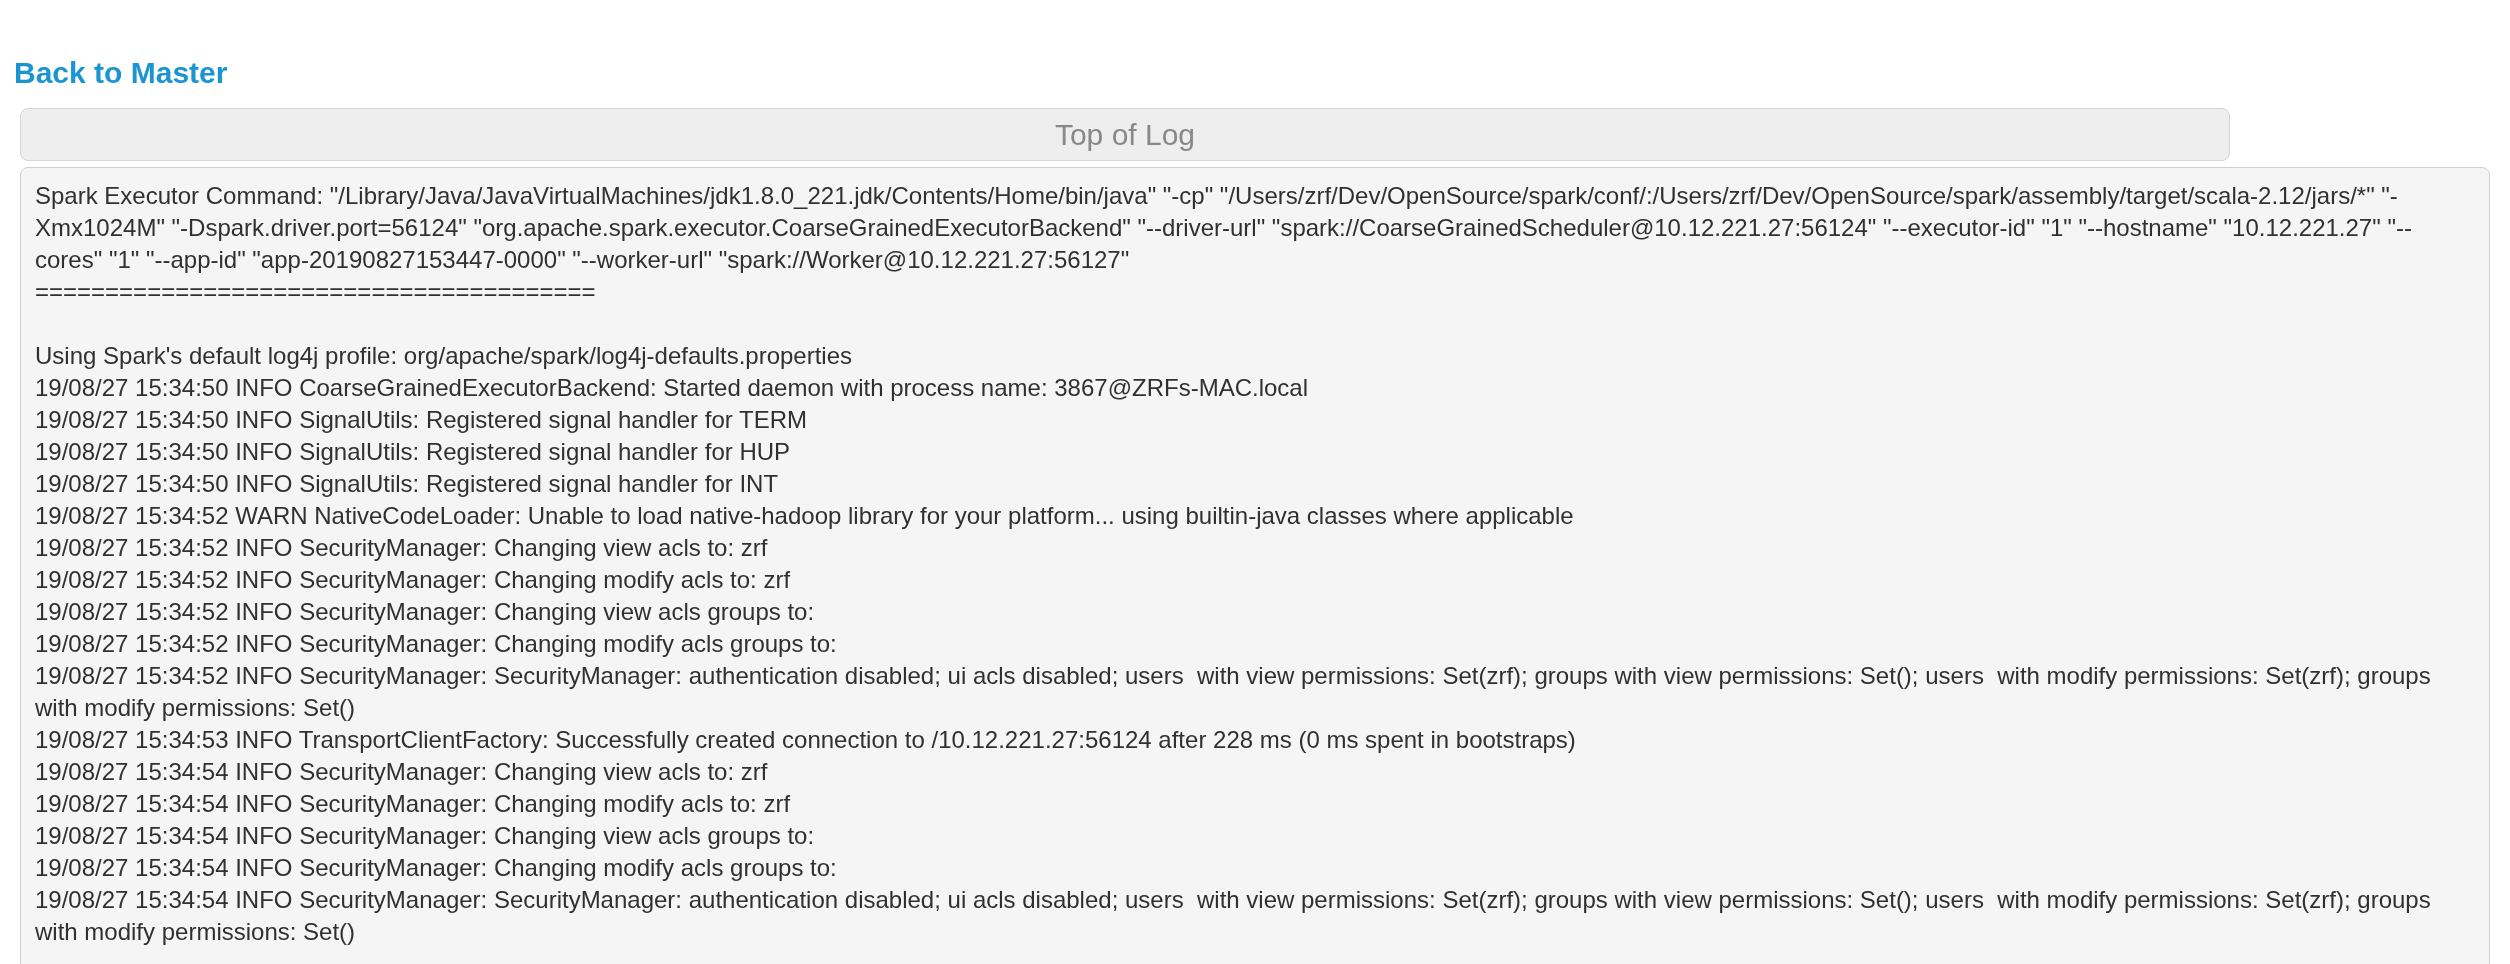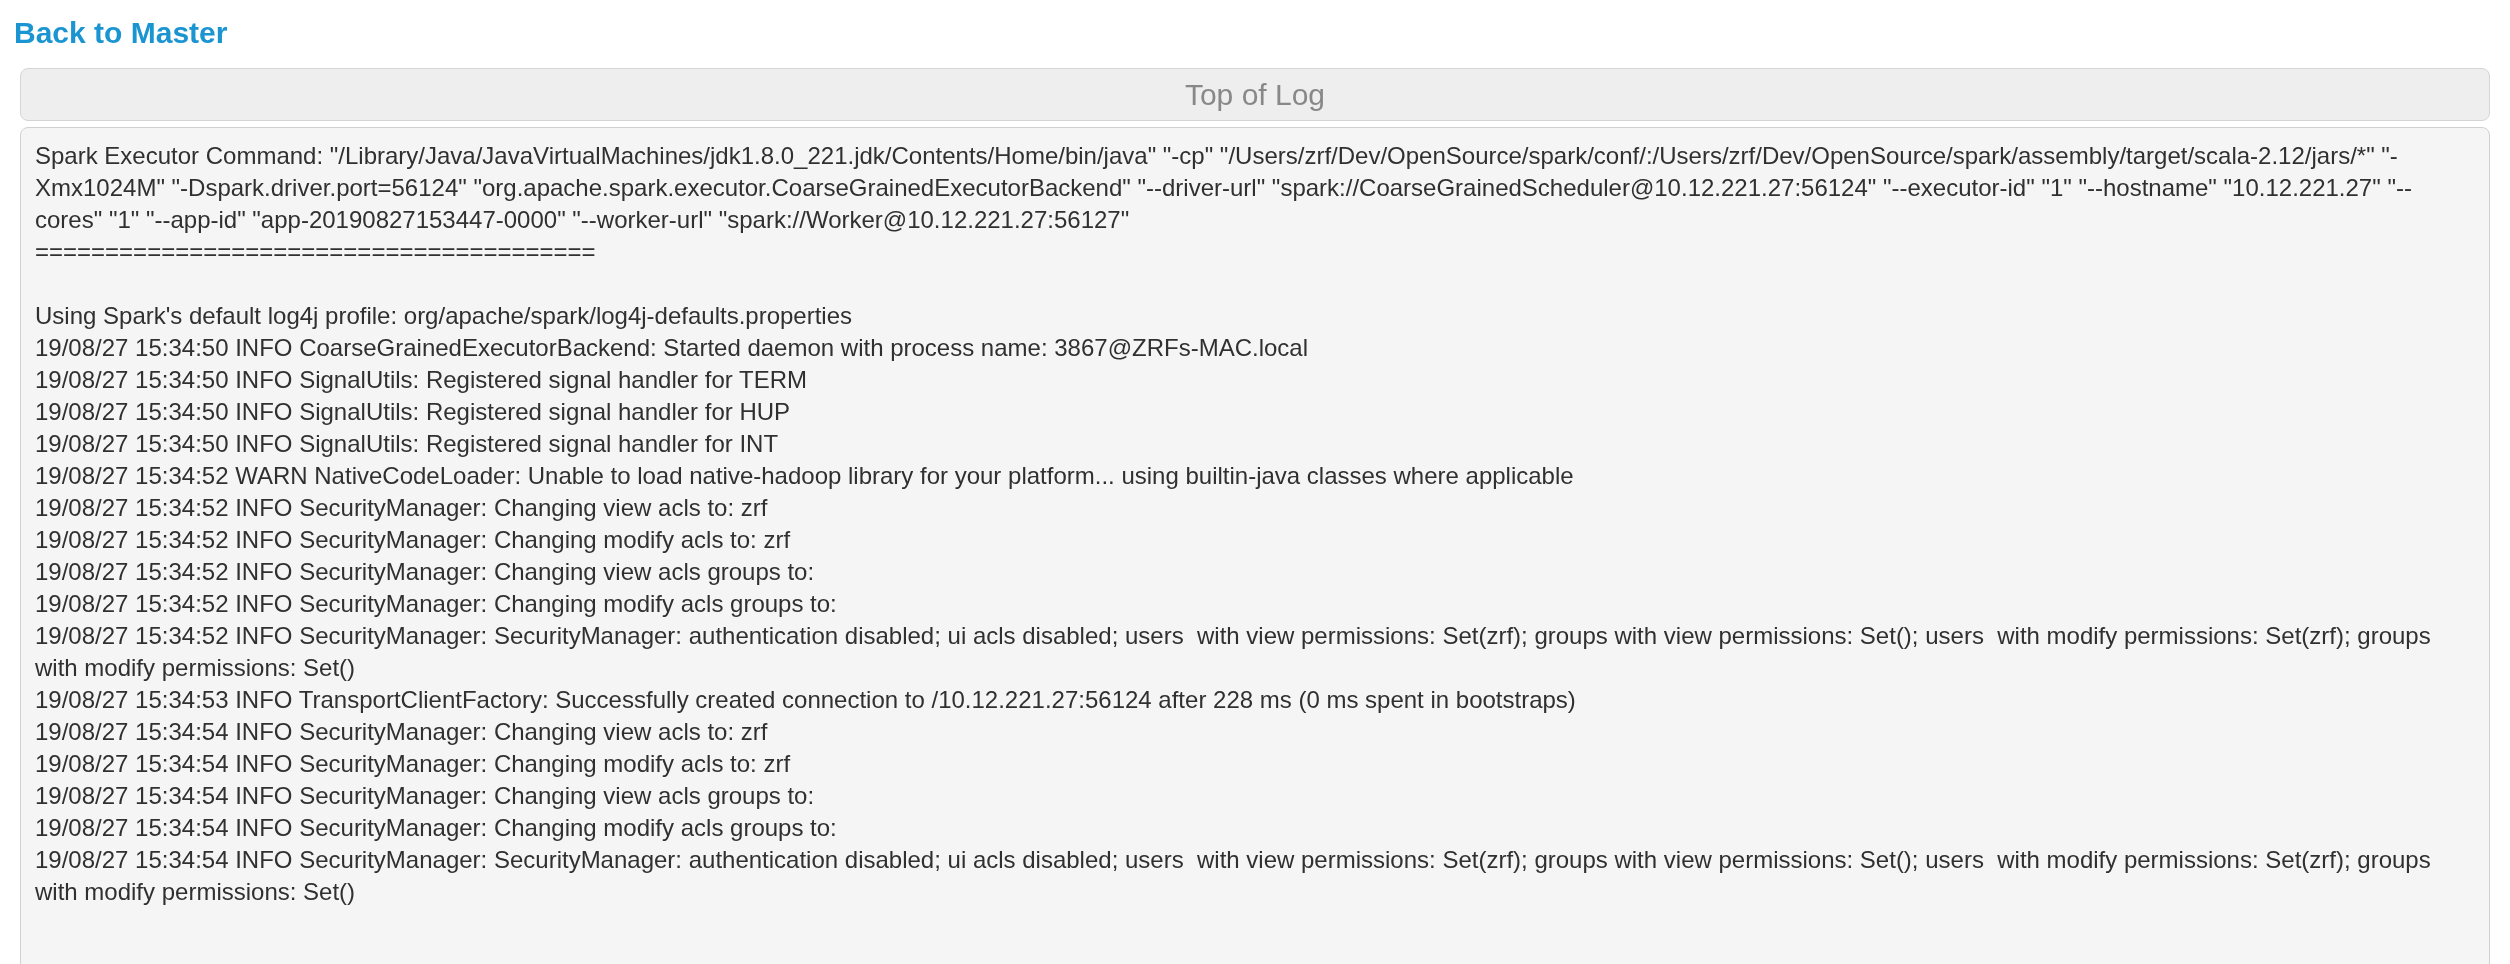--- a/index.html
+++ b/index.html
@@ -14,30 +14,31 @@
     padding: 16px 20px 0 13px;
   }
   .back-link {
     display: inline-block;
     color: #1b95d2;
     font-size: 30px;
     font-weight: 600;
     text-decoration: none;
     cursor: pointer;
     margin-left: 1px;
+    margin-top: 40px;
   }
   .byte-info {
     margin-top: 24px;
     font-size: 30px;
     font-weight: 500;
     color: #333333;
   }
   .log-nav-button {
     margin: 18px 0 0 7px;
-    width: 2470px;
+    width: 2210px;
     height: 53px;
     background: #eeeeee;
     border: 1px solid #d5d5d5;
     border-radius: 8px;
     display: flex;
     align-items: center;
     justify-content: center;
     font-size: 30px;
     color: #888888;
     font-family: "Liberation Sans", sans-serif;

